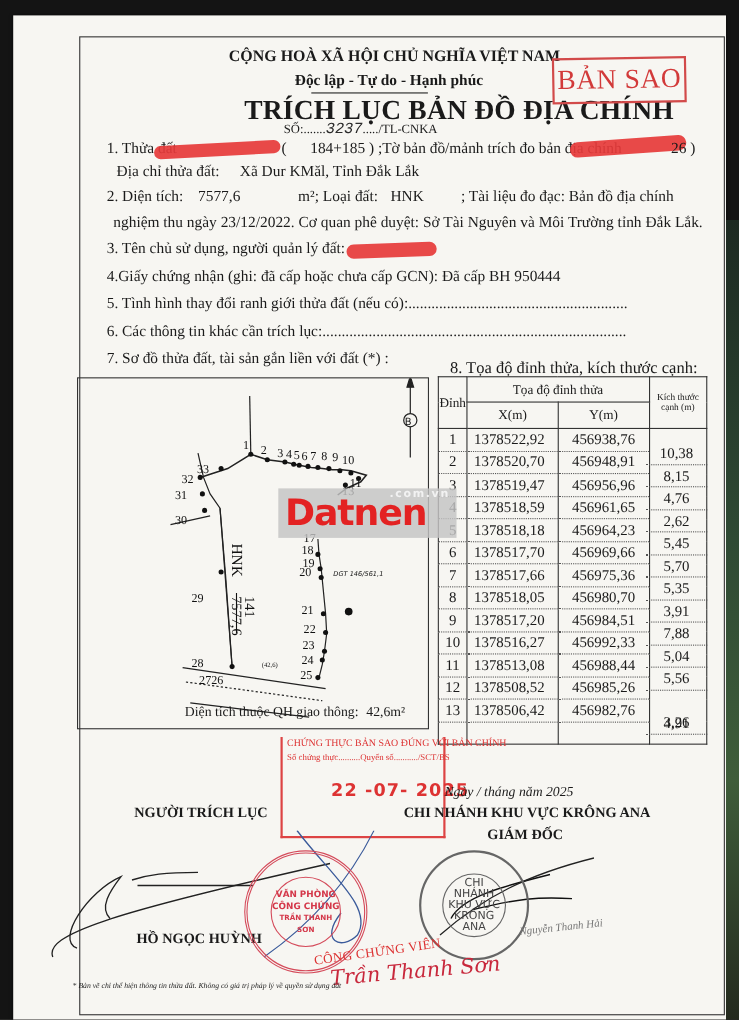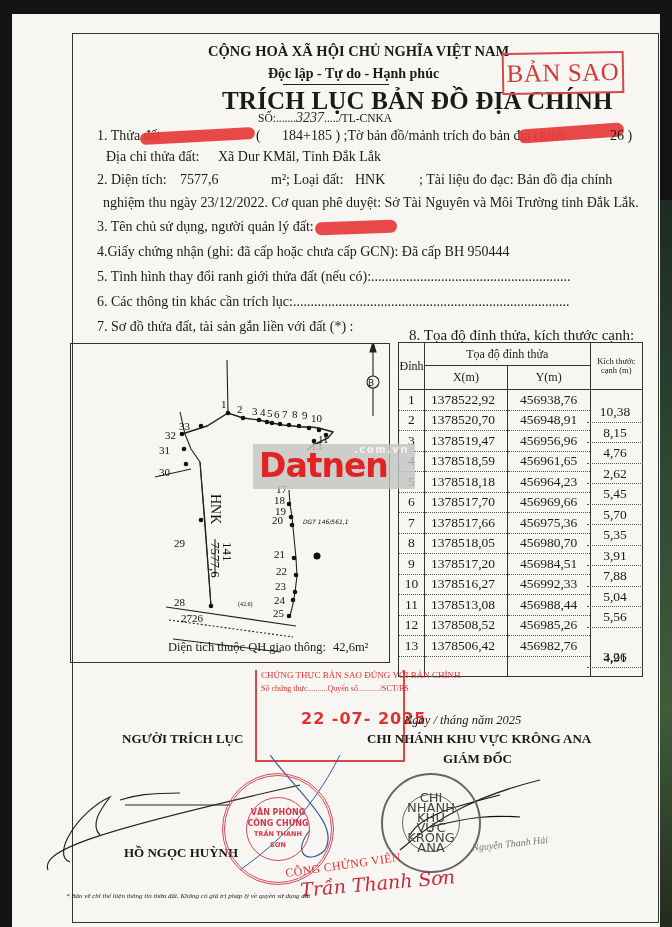--- a/index.html
+++ b/index.html
@@ -20,21 +20,21 @@
     border: 1.2px solid #333;
   }
 
   .abs { position: absolute; white-space: nowrap; }
 
   .h-country { left: 208px; top: 43px; font-size: 14.5px; font-weight: bold; }
   .h-motto { left: 268px; top: 66px; font-size: 14px; font-weight: bold; }
   .h-motto-underline { position: absolute; left: 283px; top: 84px; width: 106px; height: 1px; background: #222; }
   .h-title { left: 222px; top: 87px; font-size: 25px; font-weight: bold; letter-spacing: 0.2px; }
   .h-number { left: 258px; top: 110px; font-size: 11.5px; }
-  .h-number .num { font-style: italic; font-size: 14px; font-family: Liberation Serif, serif; color: #2a2a2a; }
+  .h-number .num { font-style: italic; font-size: 14px; font-family: Liberation Mono, monospace; color: #2a2a2a; }
 
   .stamp-bansao {
     position: absolute; left: 502px; top: 52px; width: 122px; height: 42px;
     border: 2px solid #d24a4a; color: #d23a3a;
     font-size: 25px; text-align: center; line-height: 37px; letter-spacing: 0.5px;
     transform: rotate(-1deg);
   }
 
   .line { font-size: 14px; }
   .redact { position: absolute; background: #e63a3a; border-radius: 8px; opacity: 0.92; }
@@ -66,21 +66,21 @@
   .stamp-cert .t2 { position: absolute; left: 4px; top: 14px; font-size: 8px; white-space: nowrap; }
   .stamp-cert .t3 { position: absolute; left: 44px; top: 39px; font-size: 16px; font-weight: bold; letter-spacing: 1px; white-space: nowrap; font-family: "DejaVu Sans", sans-serif; }
 
   .seal {
     position: absolute; border-radius: 50%;
     display: flex; align-items: center; justify-content: center; text-align: center;
   }
   .seal-red { left: 222px; top: 773px; width: 112px; height: 112px; border: 3px double #d44a5a; color: #d4384a; }
   .seal-red .inner { width: 64px; height: 64px; border-radius: 50%; border: 1.2px solid #d44a5a; font-size: 8px; font-weight: bold; line-height: 11px; display: flex; flex-direction: column; justify-content: center; font-family: "DejaVu Sans", sans-serif; }
   .seal-gray { left: 381px; top: 773px; width: 100px; height: 100px; border: 2.5px double #666; color: #444; }
-  .seal-gray .inner { width: 58px; height: 58px; border-radius: 50%; border: 1px solid #666; font-size: 13px; line-height: 10px; display: flex; flex-direction: column; justify-content: center; font-family: "DejaVu Sans", sans-serif; }
+  .seal-gray .inner { width: 58px; height: 58px; border-radius: 50%; border: 1px solid #666; font-size: 10px; line-height: 10px; display: flex; flex-direction: column; justify-content: center; font-family: "DejaVu Sans", sans-serif; }
 
   .notary-title { left: 285px; top: 858px; font-size: 12px; color: #d33; transform: rotate(-8deg); letter-spacing: 0.3px; }
   .notary-name { left: 300px; top: 872px; font-size: 19px; color: #c8283c; font-style: italic; font-family: "DejaVu Serif", serif; transform: rotate(-5deg); }
   .director-sig { left: 472px; top: 838px; font-size: 10px; font-style: italic; color: #777; transform: rotate(-6deg); }
   .footnote { left: 66px; top: 892px; font-size: 7px; font-style: italic; }
 
   .watermark {
     position: absolute; left: 253px; top: 444px; width: 162px; height: 45px;
     background: rgba(195,195,195,0.82);
   }

